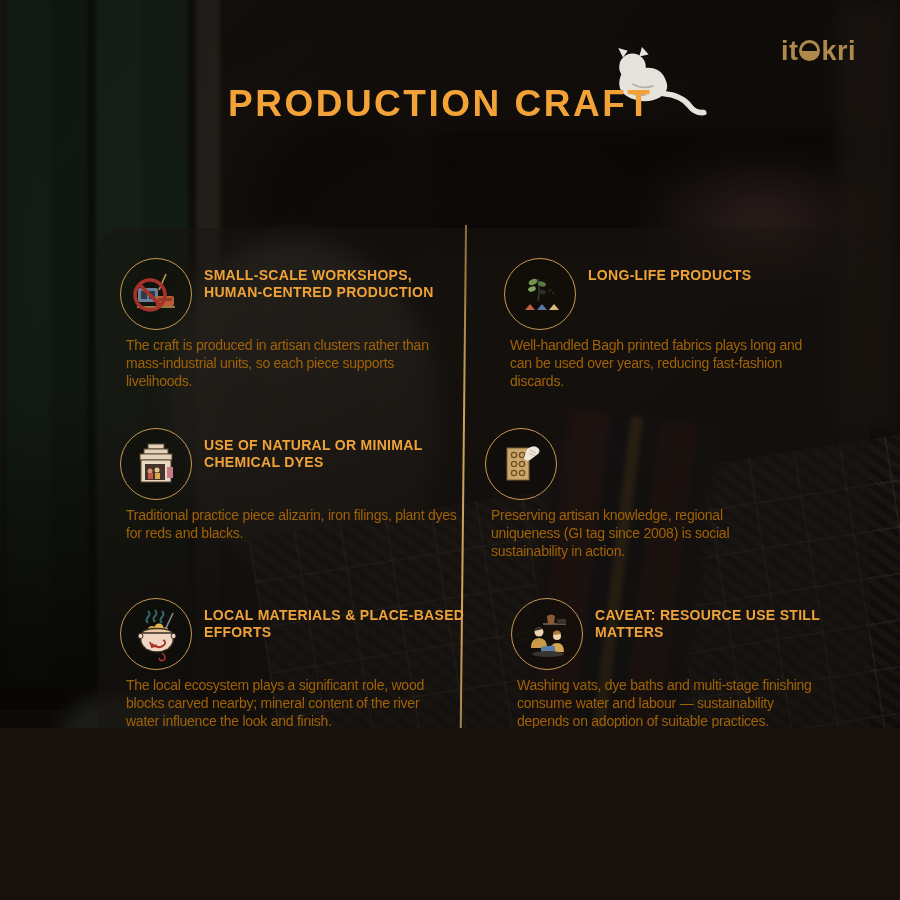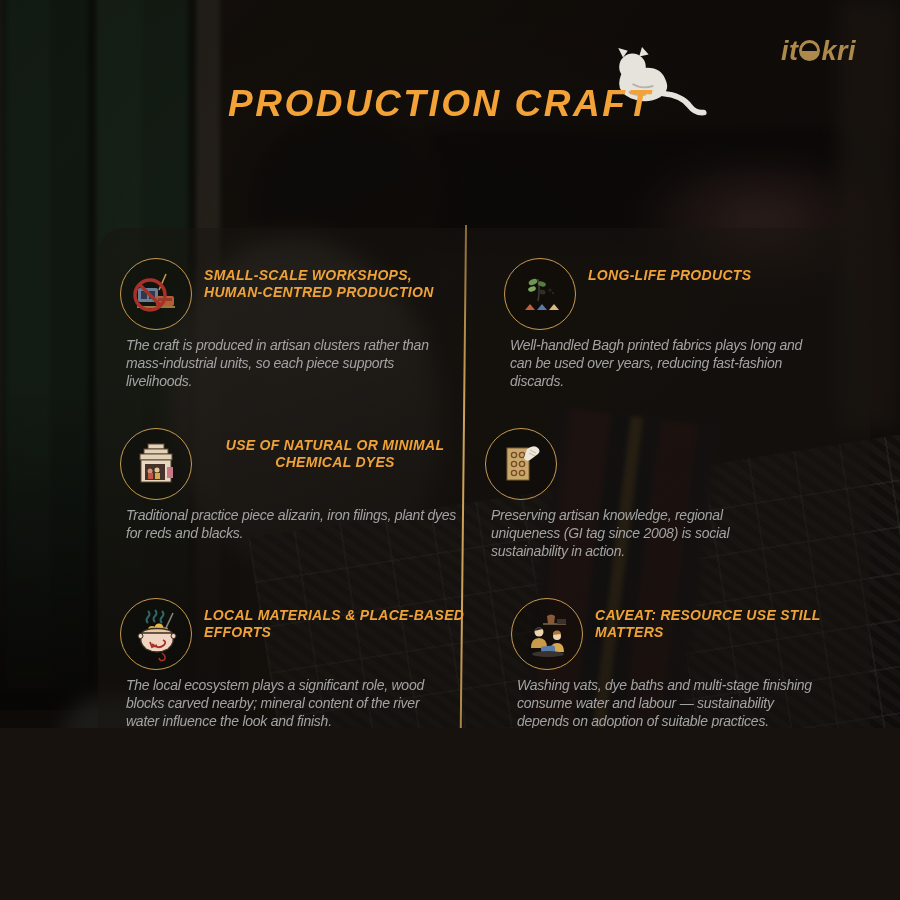--- a/index.html
+++ b/index.html
@@ -1,21 +1,21 @@
 <!DOCTYPE html>
 <html><head>
 <meta charset="utf-8">
 <style>
   html,body{margin:0;padding:0;}
   body{
     width:900px;height:900px;overflow:hidden;position:relative;
     background:#17120e;
     font-family:"Liberation Sans","DejaVu Sans",sans-serif;
   }
-  .stage{position:absolute;inset:0;width:900px;height:728px;overflow:hidden;font-style:italic;}
+  .stage{position:absolute;inset:0;width:900px;height:728px;overflow:hidden;}
 
   
   .photo{position:absolute;inset:0;pointer-events:none;}
   .bg-base{position:absolute;inset:0;background:linear-gradient(135deg,#261d15 0%,#1b1510 40%,#171210 100%);}
   .door{position:absolute;left:-8px;top:-10px;width:228px;height:700px;filter:blur(2px);opacity:.92;
     background:linear-gradient(90deg,#3a352c 0 10px,#17251b 10px 14px,#26412f 14px 58px,#1d3425 58px 96px,#10170f 96px 104px,#2a4732 104px 150px,#223c2a 150px 196px,#121811 196px 204px,#4a4238 204px 228px);}
   .door-shadow{position:absolute;left:0;top:380px;width:240px;height:330px;background:linear-gradient(rgba(12,9,7,0),rgba(12,9,7,.92));}
   .man-head{position:absolute;left:250px;top:112px;width:188px;height:178px;border-radius:50%;background:#120f0c;filter:blur(10px);}
   .man-shirt{position:absolute;left:168px;top:238px;width:272px;height:332px;border-radius:45% 55% 40% 50%;
     background:linear-gradient(150deg,#6e6961 0%,#57534b 45%,#3b3833 80%);filter:blur(12px);opacity:.82;}
@@ -47,27 +47,27 @@
   .divider{position:absolute;left:462px;top:225px;width:2px;height:578px;z-index:4;transform:rotate(.6deg);
     background:linear-gradient(#8a6a35,#caa05a 30%,#caa05a 70%,#8a6a35);}
 
   .card{position:absolute;z-index:5;}
   .card-head{display:flex;align-items:flex-start;}
   .icon-circle{width:70px;height:70px;flex:0 0 70px;border:1.5px solid #C79A52;border-radius:50%;
     background:rgba(8,6,5,.25);display:flex;align-items:center;justify-content:center;}
   .icon-circle svg{width:56px;height:56px;}
   .card-title{margin:0 0 0 12px;padding-top:9px;color:#EFA238;font-size:14px;font-weight:bold;
     letter-spacing:.3px;line-height:1.18;text-transform:uppercase;}
-  .card-body{margin:7px 4px 0 6px;color:#a3a3a3;font-size:14px;line-height:1.27;letter-spacing:-.25px;}
+  .card-body{margin:7px 4px 0 6px;color:#a16207;font-size:14px;line-height:1.27;letter-spacing:-.25px;}
 
   .s1{left:120px;top:258px;} .s2{left:504px;top:258px;}
   .s3{left:120px;top:428px;} .s4{left:485px;top:428px;}
   .s5{left:120px;top:598px;} .s6{left:511px;top:598px;}
   .s1 .card-title{max-width:232px;} .s2 .card-title{max-width:300px;}
-  .s3 .card-title{max-width:262px;text-align:center;} .s4 .card-title{max-width:205px;}
+  .s3 .card-title{max-width:262px;} .s4 .card-title{max-width:205px;}
   .s5 .card-title{max-width:262px;} .s6 .card-title{max-width:235px;}
   .s1 .card-body,.s3 .card-body{max-width:336px;}
   .s5 .card-body{max-width:310px;}
   .s2 .card-body,.s4 .card-body,.s6 .card-body{max-width:304px;}
 </style>
 </head>
 <body>
 
 <div class="stage">
 

